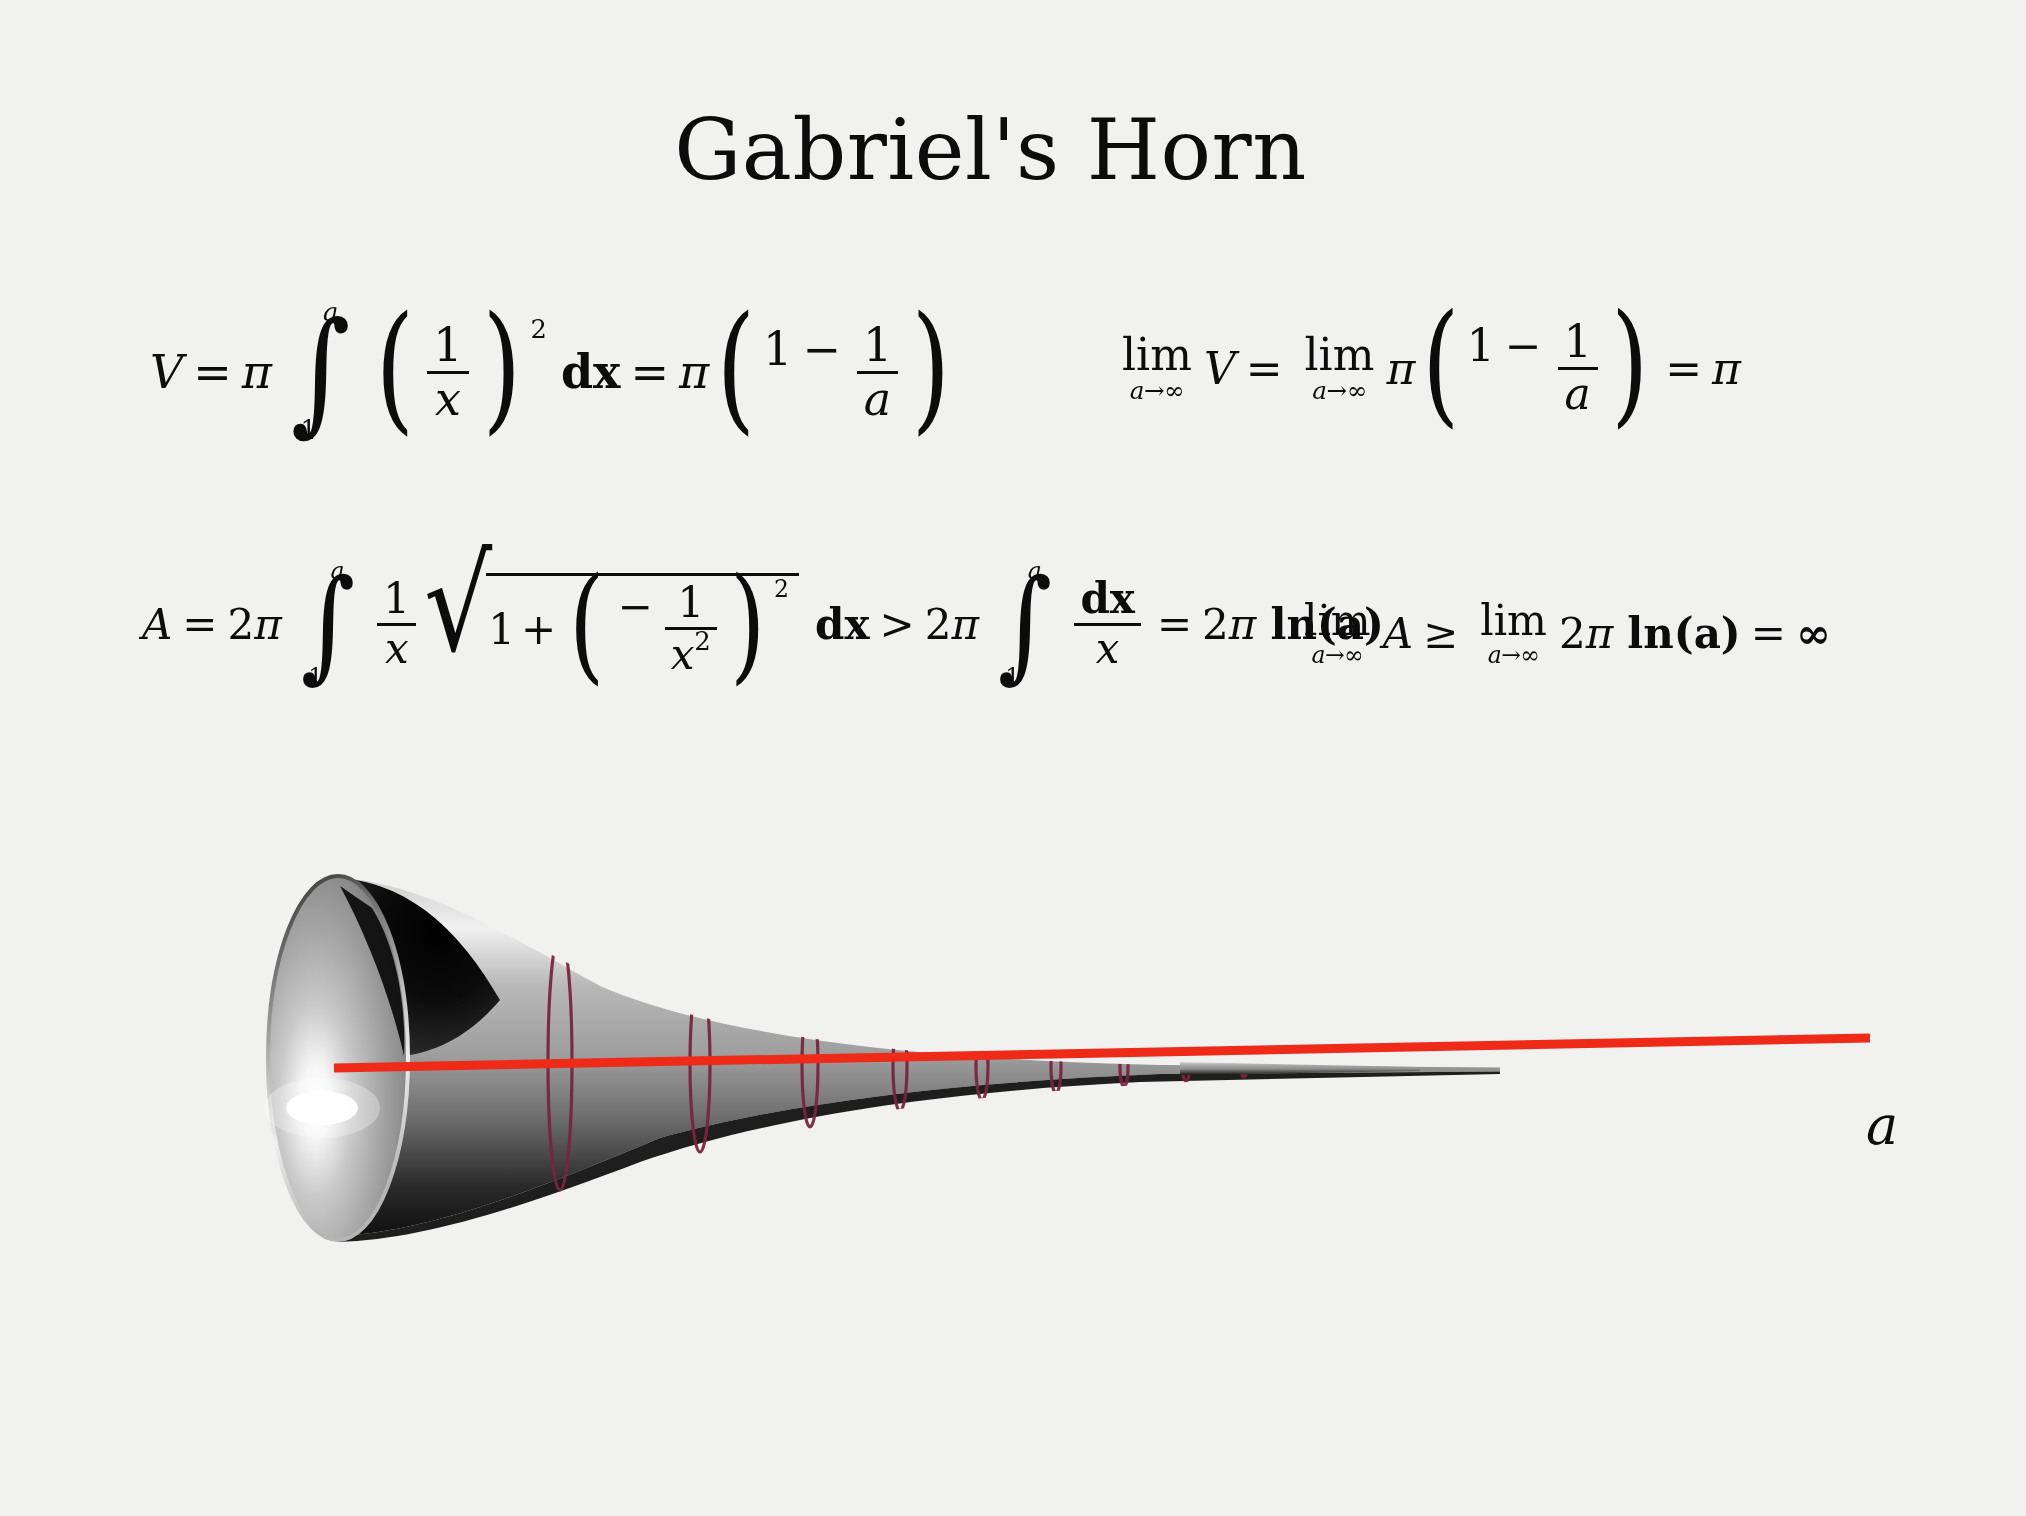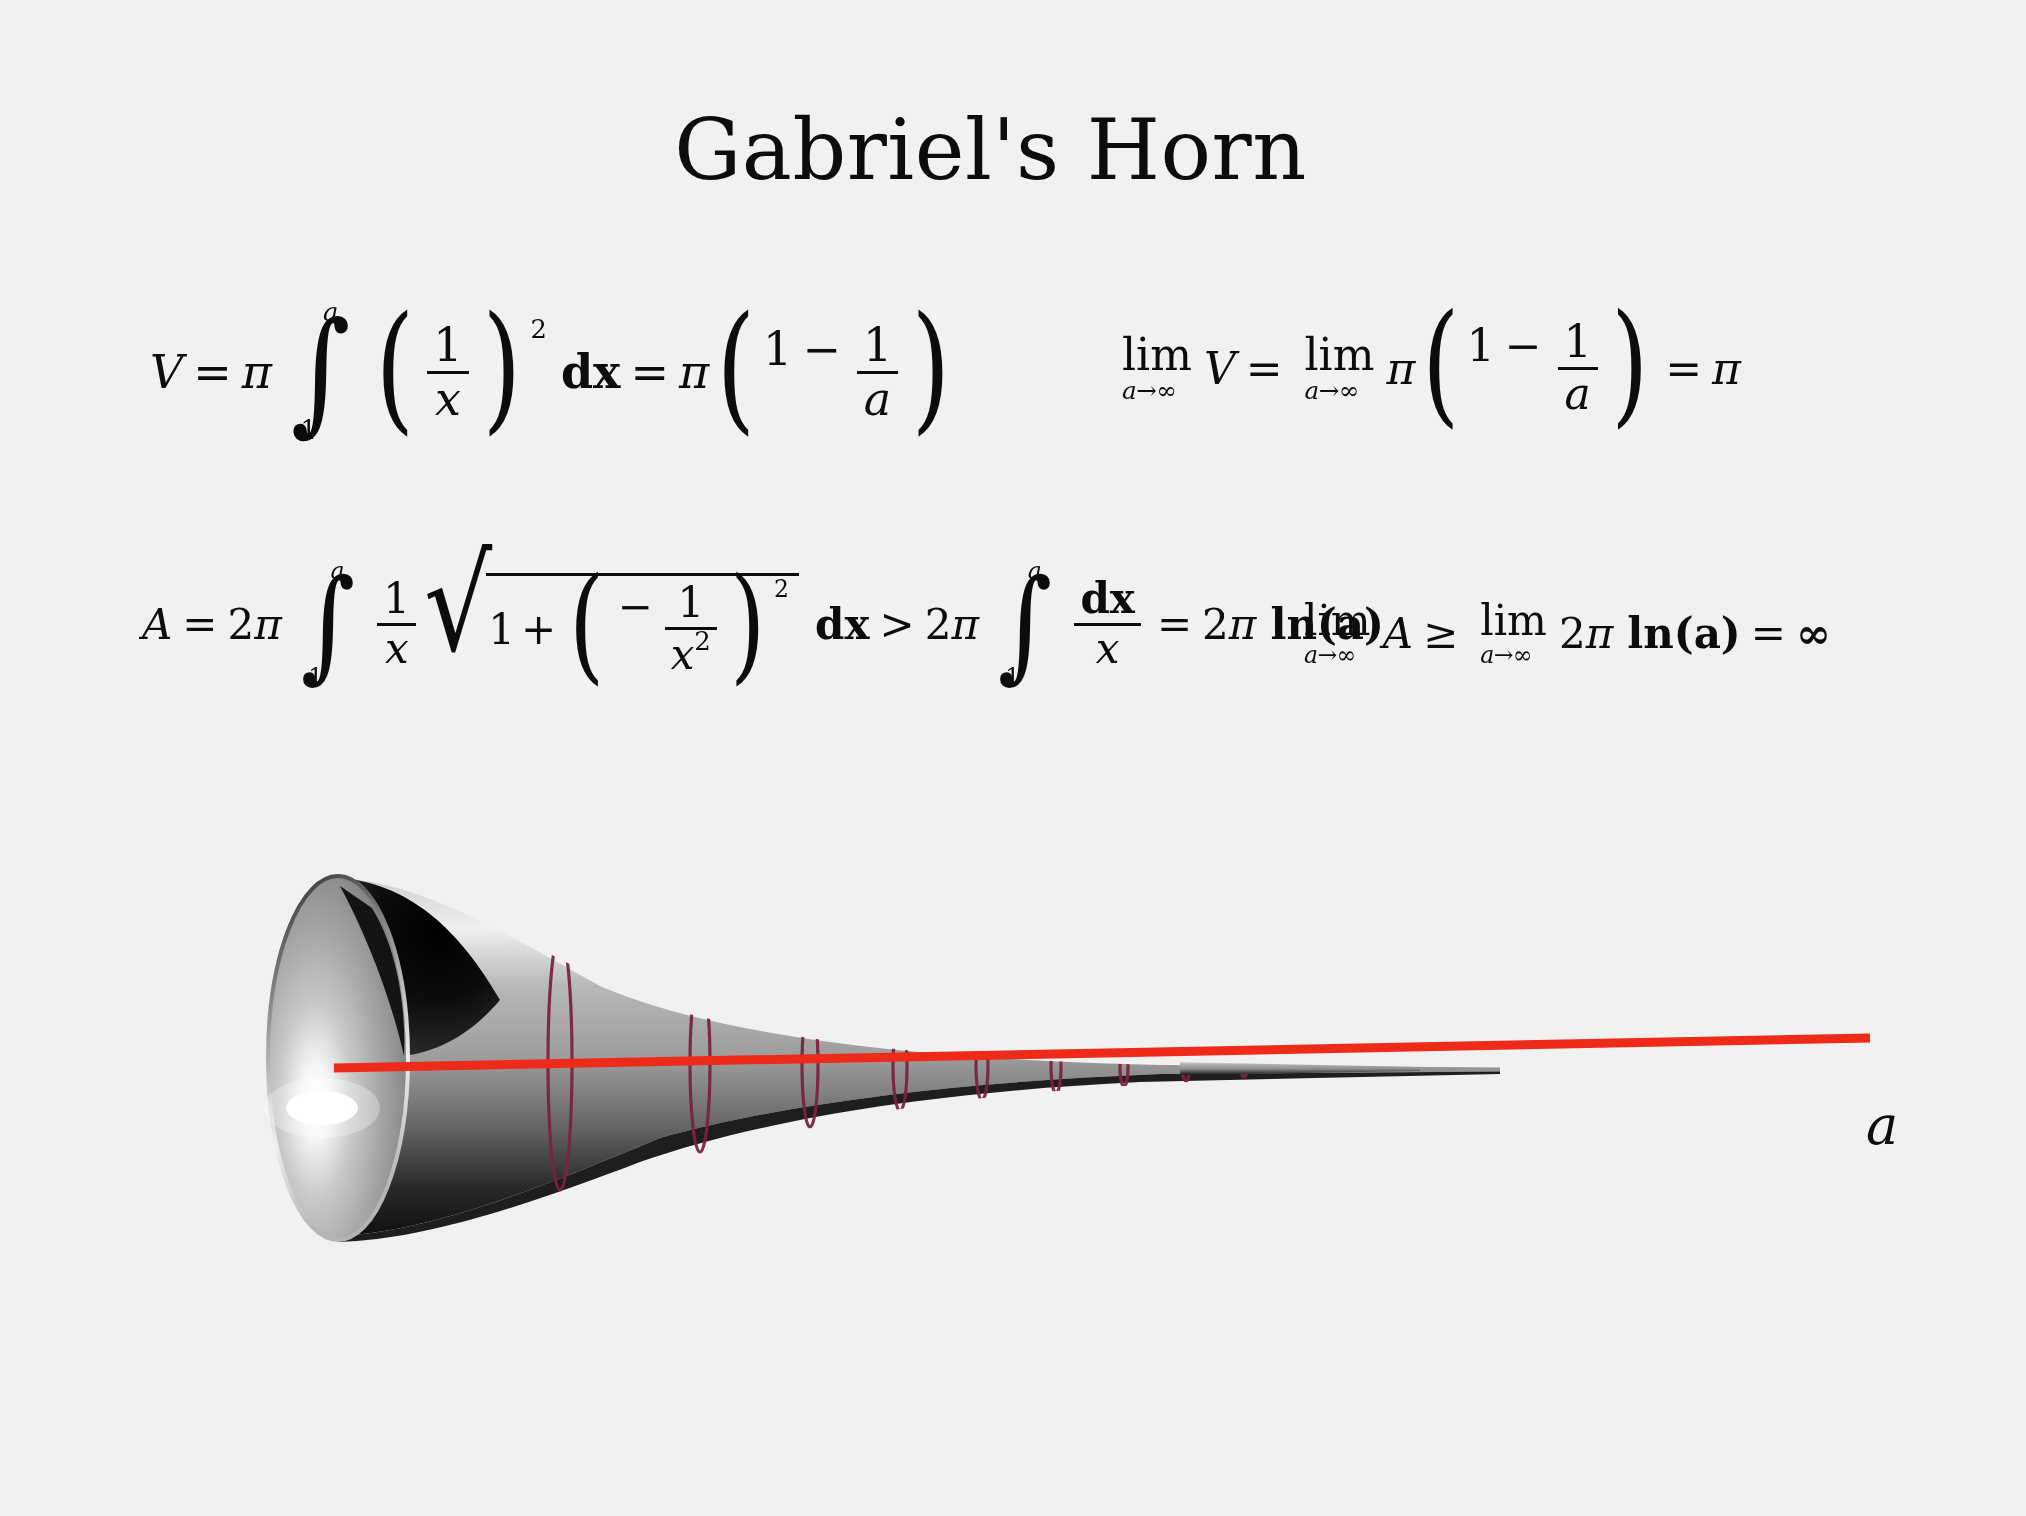--- a/index.html
+++ b/index.html
@@ -105,21 +105,21 @@
     font-style: normal;
     font-family: "DejaVu Serif","Liberation Serif",serif;
     transform: scaleX(0.86);
   }
   .integral .lim-bot { font-size: 0.56em; font-style: normal; margin-top: -14px; position: relative; right: 12px;}
 
   
   .limop {
     display: inline-flex;
     flex-direction: column;
-    align-items: flex-start;
+    align-items: center;
     margin: 0 12px;
     line-height: 1.0;
   }
   .limop .lab { font-style: normal; }
   .limop .under { font-size: 0.56em; font-style: italic; margin-top: 2px; letter-spacing: -0.5px; }
   .limop .under .arr { font-style: normal; }
   .limop .under .inf { font-style: normal; }
 
   
   .sqrt { display: inline-flex; align-items: stretch; margin: 0 2px; }

